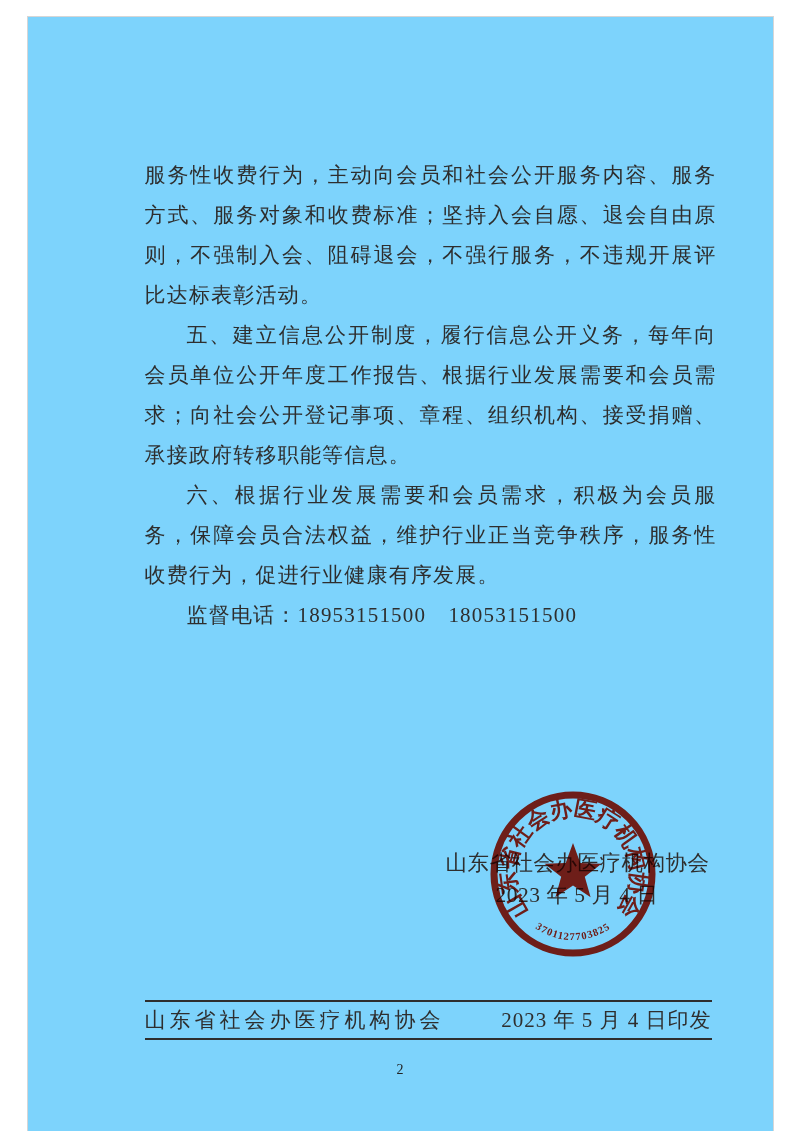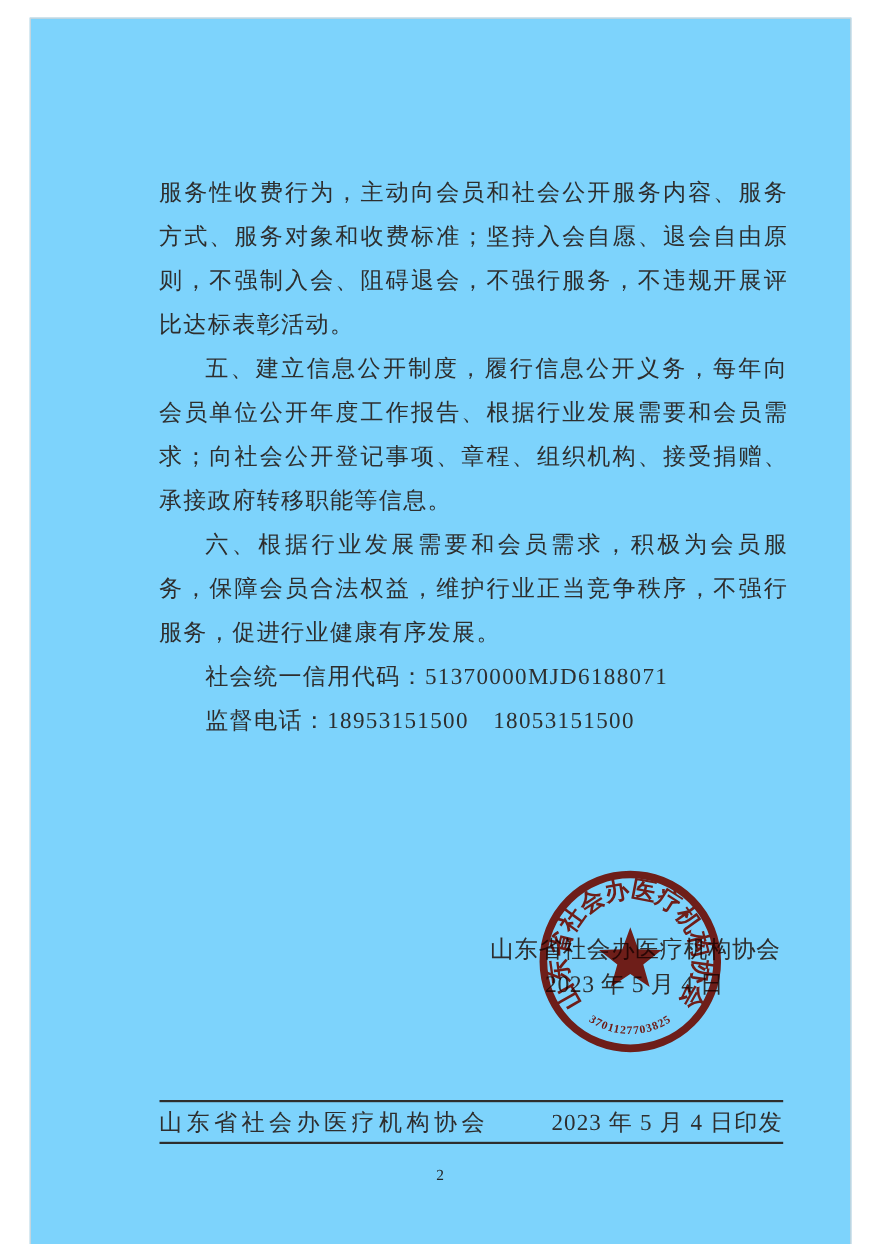--- a/index.html
+++ b/index.html
@@ -102,22 +102,21 @@
   }
 </style>
 </head>
 <body>
 
 <div class="page">
 
   <div class="body-text">
       <p class="para">服务性收费行为，主动向会员和社会公开服务内容、服务方式、服务对象和收费标准；坚持入会自愿、退会自由原则，不强制入会、阻碍退会，不强行服务，不违规开展评比达标表彰活动。</p>
       <p class="para indent">五、建立信息公开制度，履行信息公开义务，每年向会员单位公开年度工作报告、根据行业发展需要和会员需求；向社会公开登记事项、章程、组织机构、接受捐赠、承接政府转移职能等信息。</p>
-      <p class="para indent">六、根据行业发展需要和会员需求，积极为会员服务，保障会员合法权益，维护行业正当竞争秩序，不强行服务，促进行业健康有序发展。</p>
-      <p class="para indent">社会统一信用代码：51370000MJD6188071</p>
+      <p class="para indent">六、根据行业发展需要和会员需求，积极为会员服务，保障会员合法权益，维护行业正当竞争秩序，服务性收费行为，促进行业健康有序发展。</p>
       <p class="para indent">监督电话：18953151500　18053151500</p>
     </div>
 
   <div class="sig-org">山东省社会办医疗机构协会</div>
 
   <div class="sig-date">2023 年 5 月 4 日</div>
 
   <svg class="seal" viewBox="0 0 170 170" xmlns="http://www.w3.org/2000/svg">
     <defs>
       <path id="sealTopArc" d="M 40.6 122.3 A 58 58 0 1 1 129.4 122.3" fill="none"></path>

